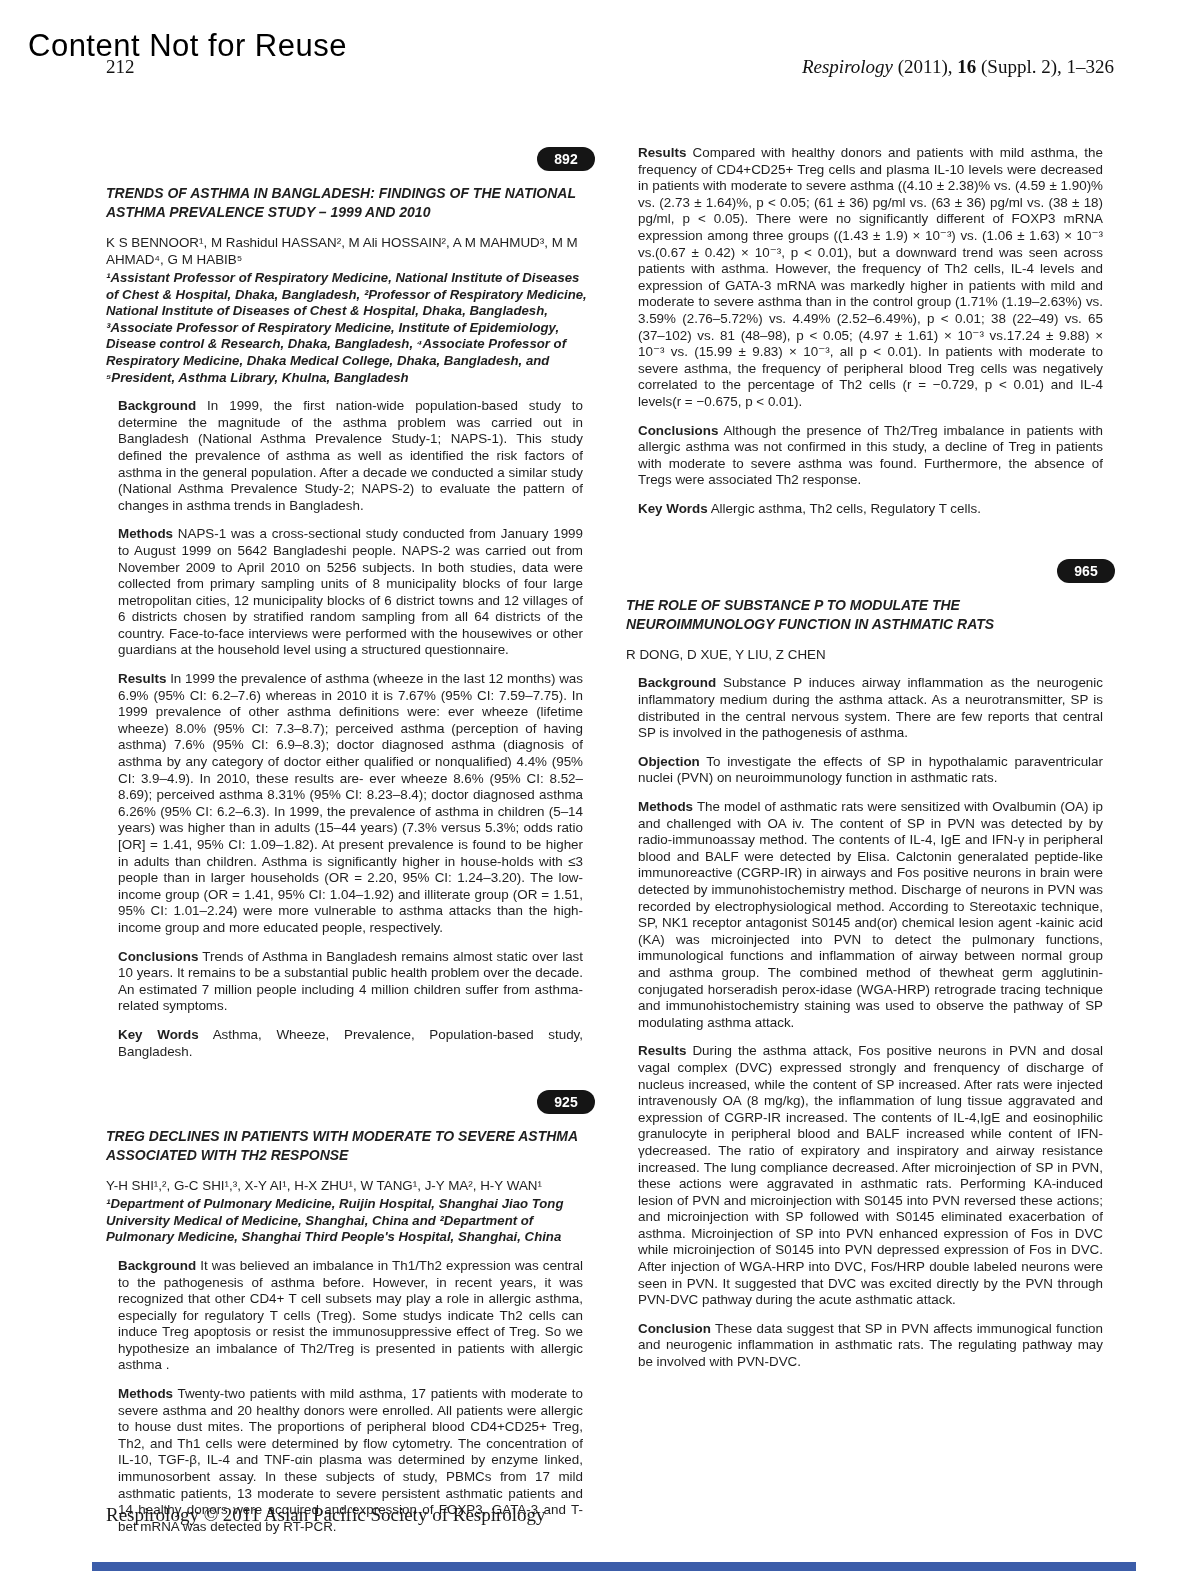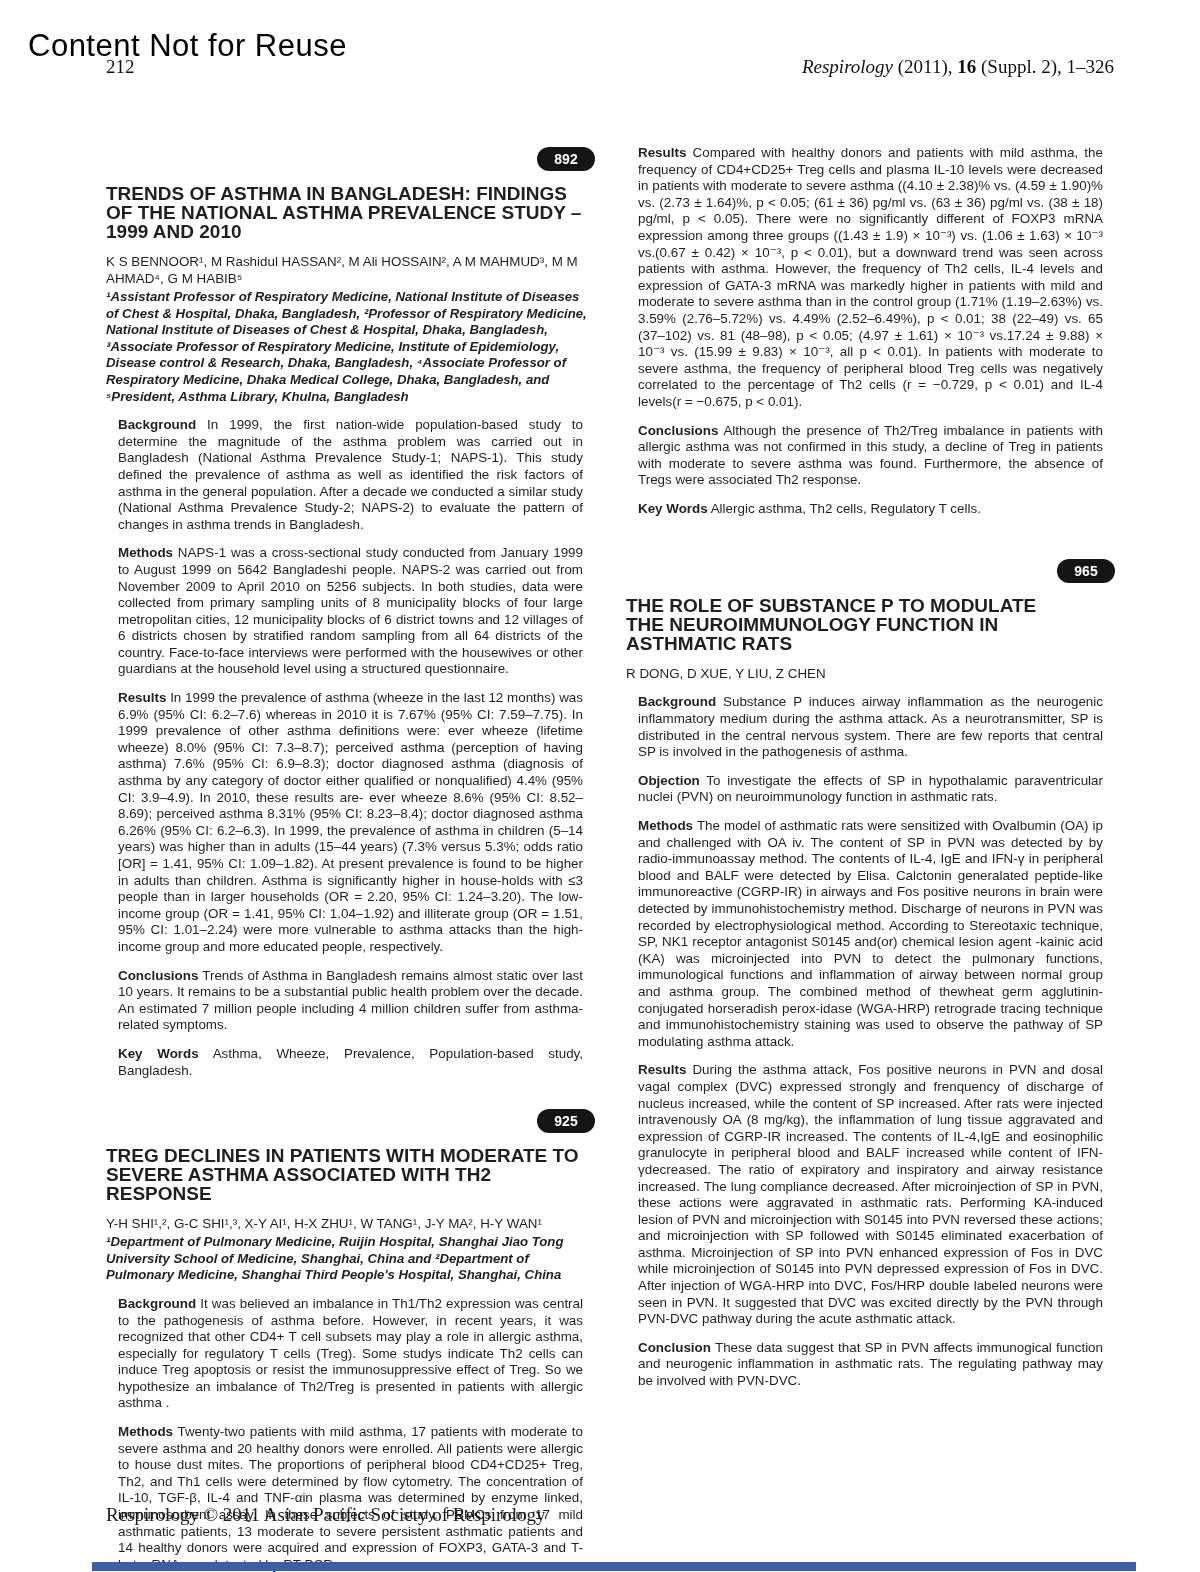--- a/index.html
+++ b/index.html
@@ -12,21 +12,21 @@
   .journal-ref{position:absolute;right:86px;top:56px;font-family:"Liberation Serif",serif;
            font-size:19px;color:#111;white-space:nowrap;}
   .journal-ref i{font-style:italic;}
   .journal-ref b{font-weight:bold;}
   .col{position:absolute;width:489px;}
   .col-left{left:106px;top:147px;}
   .col-right{left:626px;top:133px;}
   .badge{margin-left:auto;width:58px;height:24px;background:#151515;color:#ffffff;
          border-radius:12px/12px;text-align:center;font-weight:bold;font-size:14px;
          line-height:24px;}
-  .abs-title{font-weight:bold;font-size:19px;line-height:19px;margin:13px 0 0 0;}
+  .abs-title{font-weight:bold;font-size:14px;line-height:19px;margin:13px 0 0 0;font-style:italic;}
   .abs-title.narrow{max-width:452px;}
   .authors{font-size:13.4px;line-height:17px;margin-top:12px;}
   .affil{font-style:italic;font-size:13.2px;line-height:16.6px;margin-top:2px;font-weight:bold;}
   .body-block{margin-top:12px;}
   .para{text-align:justify;font-size:13.4px;line-height:16.6px;margin:12px;}
   .lead{font-weight:bold;}
   .gap-block{margin-top:30px;}
   .gap-block-lg{margin-top:42px;}
   .footer{position:absolute;left:106px;top:1492px;font-family:"Liberation Serif",serif;
           font-size:19px;color:#1a1a1a;margin-top:12px;}
@@ -57,21 +57,21 @@
         <p class="para"><b class="lead">Results</b> <span>In 1999 the prevalence of asthma (wheeze in the last 12 months) was 6.9% (95% CI: 6.2–7.6) whereas in 2010 it is 7.67% (95% CI: 7.59–7.75). In 1999 prevalence of other asthma definitions were: ever wheeze (lifetime wheeze) 8.0% (95% CI: 7.3–8.7); perceived asthma (perception of having asthma) 7.6% (95% CI: 6.9–8.3); doctor diagnosed asthma (diagnosis of asthma by any category of doctor either qualified or nonqualified) 4.4% (95% CI: 3.9–4.9). In 2010, these results are- ever wheeze 8.6% (95% CI: 8.52–8.69); perceived asthma 8.31% (95% CI: 8.23–8.4); doctor diagnosed asthma 6.26% (95% CI: 6.2–6.3). In 1999, the prevalence of asthma in children (5–14 years) was higher than in adults (15–44 years) (7.3% versus 5.3%; odds ratio [OR] = 1.41, 95% CI: 1.09–1.82). At present prevalence is found to be higher in adults than children. Asthma is significantly higher in house-holds with ≤3 people than in larger households (OR = 2.20, 95% CI: 1.24–3.20). The low-income group (OR = 1.41, 95% CI: 1.04–1.92) and illiterate group (OR = 1.51, 95% CI: 1.01–2.24) were more vulnerable to asthma attacks than the high-income group and more educated people, respectively.</span></p>
         <p class="para"><b class="lead">Conclusions</b> <span>Trends of Asthma in Bangladesh remains almost static over last 10 years. It remains to be a substantial public health problem over the decade. An estimated 7 million people including 4 million children suffer from asthma-related symptoms.</span></p>
         <p class="para"><b class="lead">Key Words</b> <span>Asthma, Wheeze, Prevalence, Population-based study, Bangladesh.</span></p>
       </div>
     </div>
 
     <div class="gap-block">
       <div class="badge">925</div>
       <div class="abs-title">TREG DECLINES IN PATIENTS WITH MODERATE TO SEVERE ASTHMA ASSOCIATED WITH TH2 RESPONSE</div>
       <div class="authors">Y-H SHI¹,², G-C SHI¹,³, X-Y AI¹, H-X ZHU¹, W TANG¹, J-Y MA², H-Y WAN¹</div>
-      <div class="affil">¹Department of Pulmonary Medicine, Ruijin Hospital, Shanghai Jiao Tong University School of Medicine, Shanghai, China and ²Department of Pulmonary Medicine, Shanghai Third People's Hospital, Shanghai, China</div>
+      <div class="affil">¹Department of Pulmonary Medicine, Ruijin Hospital, Shanghai Jiao Tong University Medical of Medicine, Shanghai, China and ²Department of Pulmonary Medicine, Shanghai Third People's Hospital, Shanghai, China</div>
       <div class="body-block">
         <p class="para"><b class="lead">Background</b> <span>It was believed an imbalance in Th1/Th2 expression was central to the pathogenesis of asthma before. However, in recent years, it was recognized that other CD4+ T cell subsets may play a role in allergic asthma, especially for regulatory T cells (Treg). Some studys indicate Th2 cells can induce Treg apoptosis or resist the immunosuppressive effect of Treg. So we hypothesize an imbalance of Th2/Treg is presented in patients with allergic asthma .</span></p>
         <p class="para"><b class="lead">Methods</b> <span>Twenty-two patients with mild asthma, 17 patients with moderate to severe asthma and 20 healthy donors were enrolled. All patients were allergic to house dust mites. The proportions of peripheral blood CD4+CD25+ Treg, Th2, and Th1 cells were determined by flow cytometry. The concentration of IL-10, TGF-β, IL-4 and TNF-αin plasma was determined by enzyme linked, immunosorbent assay. In these subjects of study, PBMCs from 17 mild asthmatic patients, 13 moderate to severe persistent asthmatic patients and 14 healthy donors were acquired and expression of FOXP3, GATA-3 and T-bet mRNA was detected by RT-PCR.</span></p>
       </div>
     </div>
   </div>
 
   <div class="col col-right">
 
     <div>

